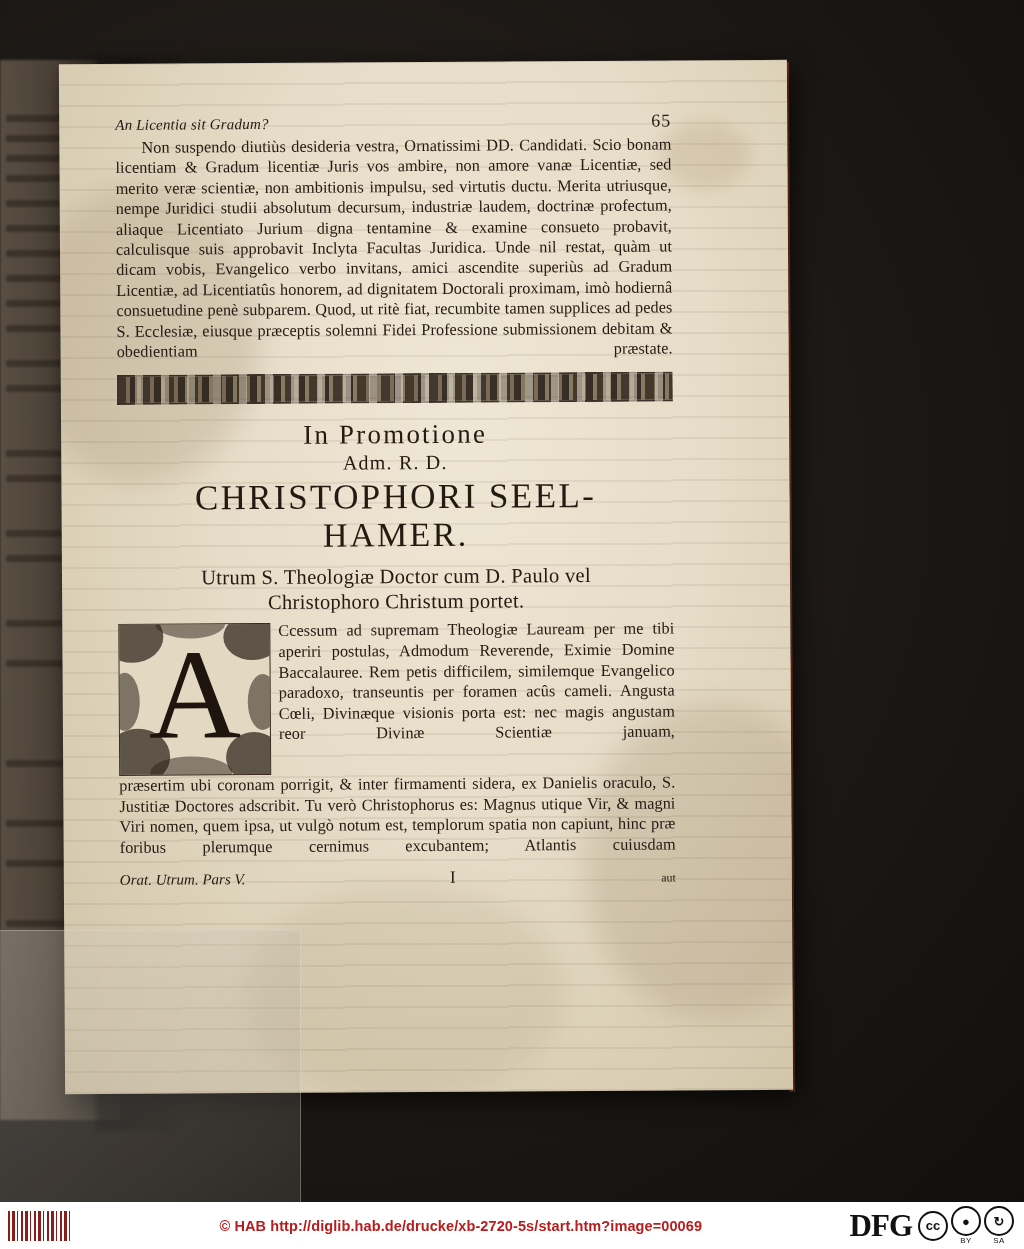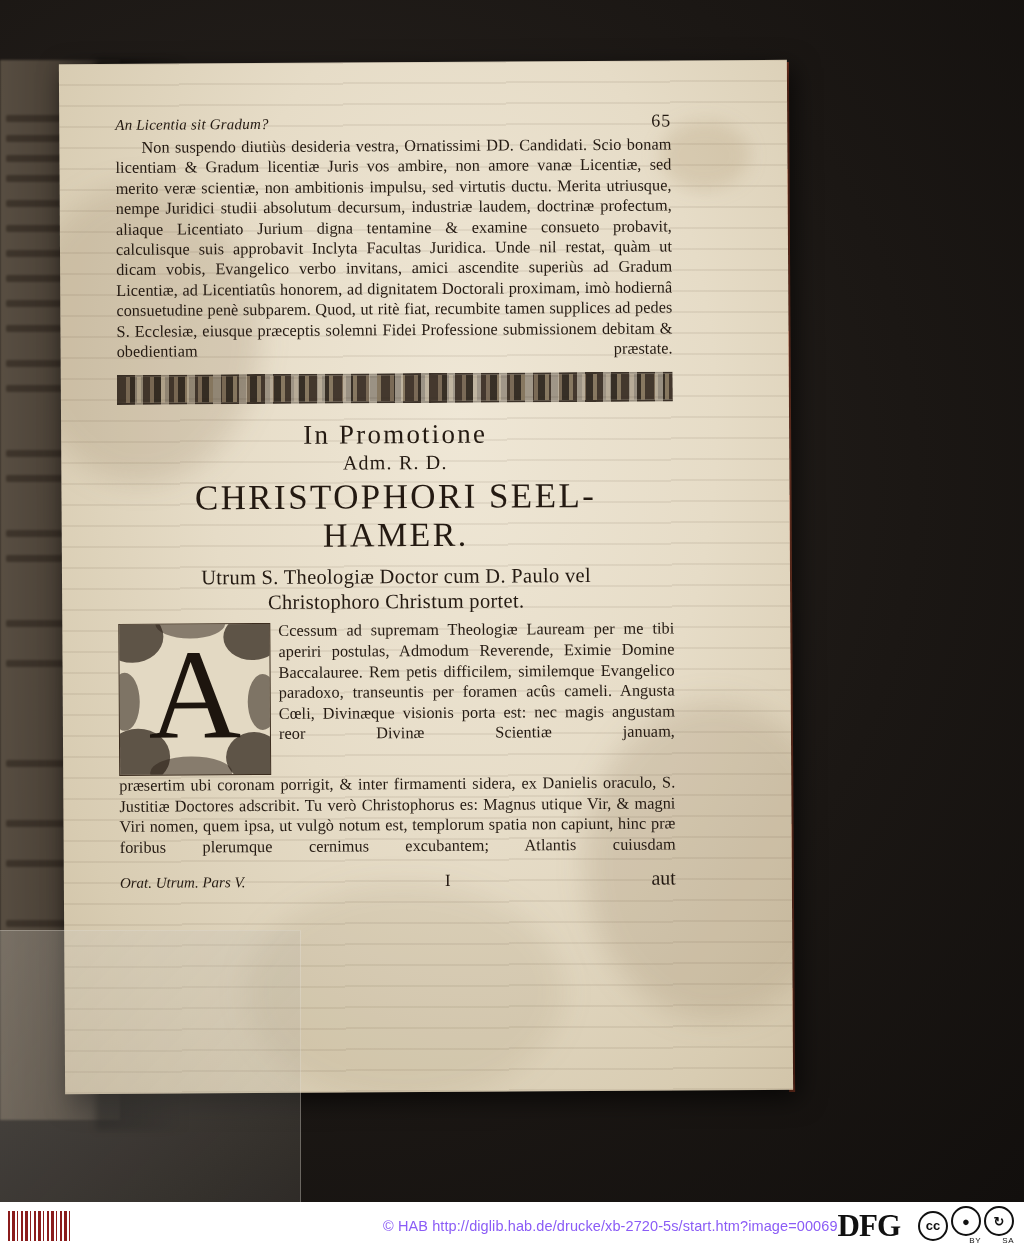--- a/index.html
+++ b/index.html
@@ -203,21 +203,21 @@
   #footline {
     display: flex;
     justify-content: space-between;
     align-items: baseline;
     font-size: 15px;
     margin-top: 10px;
     padding-top: 2px;
   }
   #footline .sig { font-style: italic; }
   #footline .pagenum { font-size: 17px; letter-spacing: 1px; }
-  #footline .catch { font-size: 20px; }
+  #footline .catch { font-size: 12px; }
 
   
   #page-sheet .blotch {
     position: absolute;
     background: rgba(120,95,60,.16);
     filter: blur(14px);
     border-radius: 50%;
     pointer-events: none;
   }
   #show-through {
@@ -243,32 +243,33 @@
   #barcode {
     width: 64px; height: 30px;
     margin-left: 8px;
     background: repeating-linear-gradient(90deg,
       #8a1c1c 0 2px, #ffffff 2px 4px, #8a1c1c 4px 7px, #ffffff 7px 9px,
       #8a1c1c 9px 10px, #ffffff 10px 13px);
     flex: 0 0 auto;
   }
   #footer-credit {
     flex: 1 1 auto;
-    text-align: right;
+    text-align: center;
     font-size: 14.5px;
-    color: #8b5cf6;
+    color: #b91c1c;
     letter-spacing: .1px;
+    font-weight: bold;
   }
   #dfg-logo {
     font-family: "Liberation Serif", serif;
     font-size: 31px;
     font-weight: bold;
     letter-spacing: -1px;
     color: #111;
-    margin-right: 18px;
+    margin-right: 6px;
   }
   #cc-badge {
     display: flex;
     align-items: center;
     margin-right: 10px;
     gap: 3px;
   }
   .cc-circle {
     width: 26px; height: 26px;
     border-radius: 50%;
@@ -278,21 +279,21 @@
     font-weight: bold;
     display: flex; align-items: center; justify-content: center;
     font-family: "Liberation Sans", sans-serif;
   }
   .cc-label {
     font-size: 8px;
     text-align: center;
     color: #111;
     letter-spacing: .5px;
   }
-  .cc-stack { display: flex; flex-direction: column; align-items: flex-end; }
+  .cc-stack { display: flex; flex-direction: column; align-items: center; }
 </style>
 </head>
 <body>
 
 <div id="scan-background">
 
   <div id="left-page-bleed">
     <div class="gl" style="top:55px;  width:88px;"></div>
     <div class="gl" style="top:75px;  width:95px;"></div>
     <div class="gl" style="top:95px;  width:80px;"></div>

